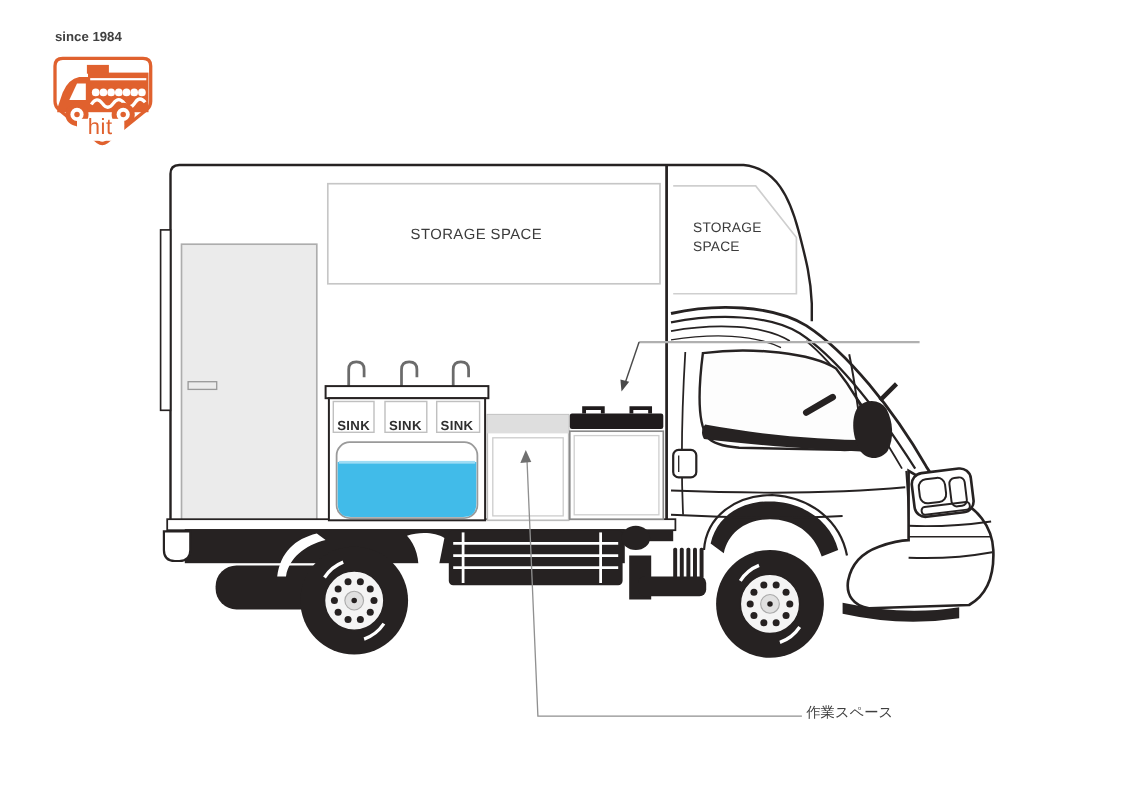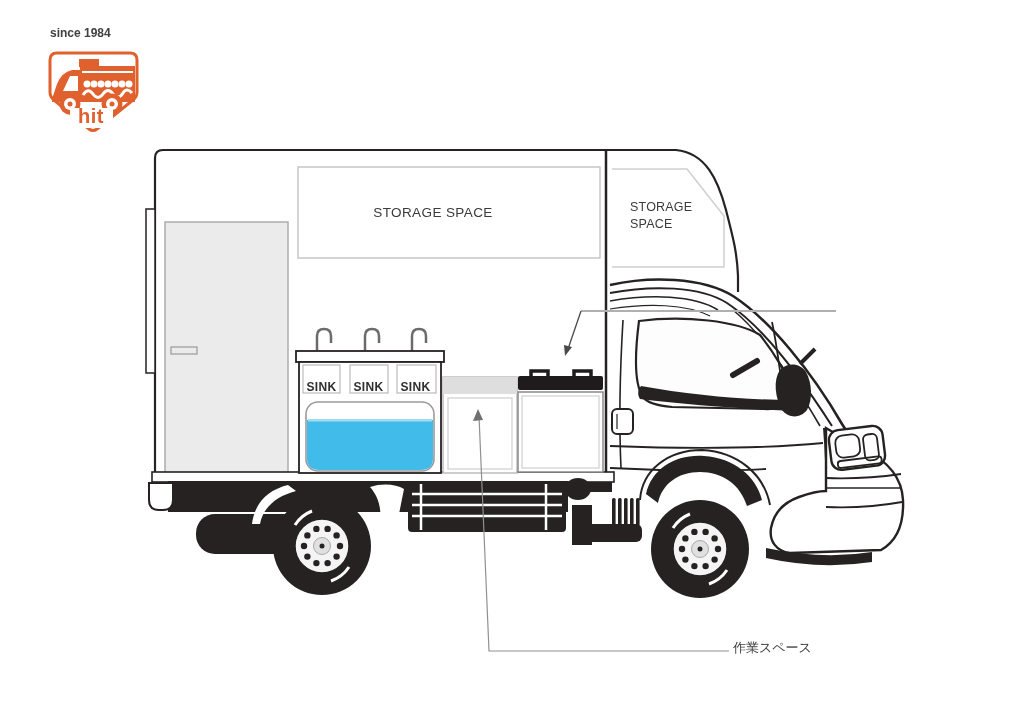--- a/index.html
+++ b/index.html
@@ -7,21 +7,21 @@
           font-family:"Liberation Sans", sans-serif;}
   .abs{position:absolute;}
   .center{display:flex;align-items:center;justify-content:center;}
   #storage-main{left:298px;top:167px;width:270px;height:91px;font-size:13.5px;letter-spacing:.4px;color:#3b3b3b;}
   #storage-cab{left:630px;top:199px;width:100px;font-size:12.5px;line-height:17px;letter-spacing:.2px;color:#3b3b3b;}
   .sink-lbl{width:37px;height:44px;font-size:12px;font-weight:600;letter-spacing:.3px;color:#2f2f2f;}
   #sink1{left:303px;top:365px;} #sink2{left:350px;top:365px;} #sink3{left:397px;top:365px;}
   #konro-label{left:840px;top:296px;font-size:13px;line-height:18px;color:#3f3f3f;}
   #work-label{left:733px;top:639px;font-size:13px;color:#3f3f3f;font-family:Liberation Serif, serif;}
   #logo-since{left:50px;top:26px;width:64px;font-size:12px;font-weight:bold;color:#404040;}
-  #logo-hit{left:69px;top:105px;width:44px;text-align:center;font-size:20px;font-weight:bold;letter-spacing:.5px;color:#e0612e;}
+  #logo-hit{left:69px;top:105px;width:44px;text-align:center;font-size:20px;font-weight:normal;letter-spacing:.5px;color:#e0612e;}
   svg{position:absolute;left:0;top:0;}
 </style>
 </head>
 <body>
 
 <div id="canvas">
 
 <svg width="1024" height="721" viewBox="0 0 1024 721">
 
   <g>

